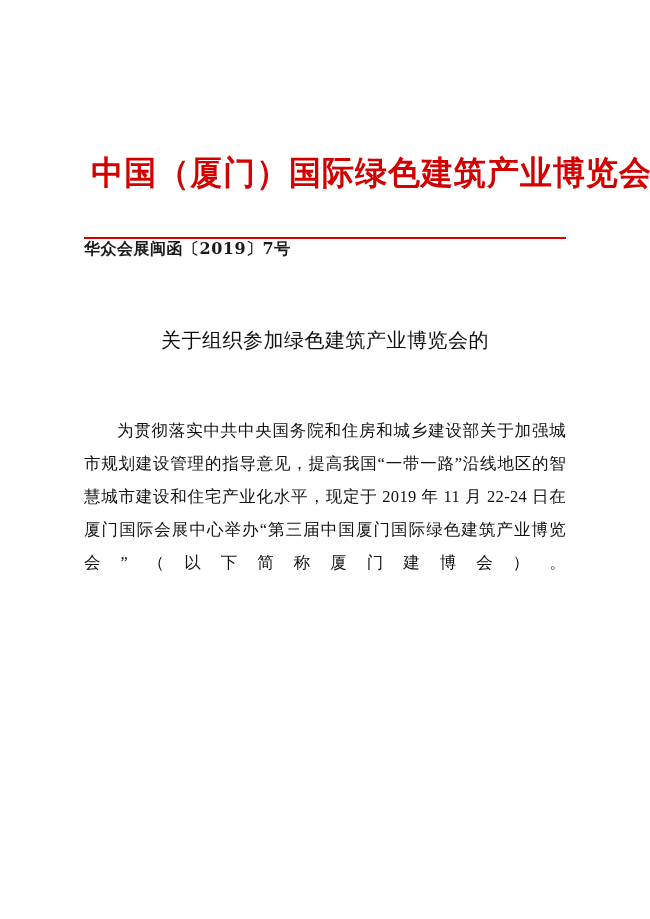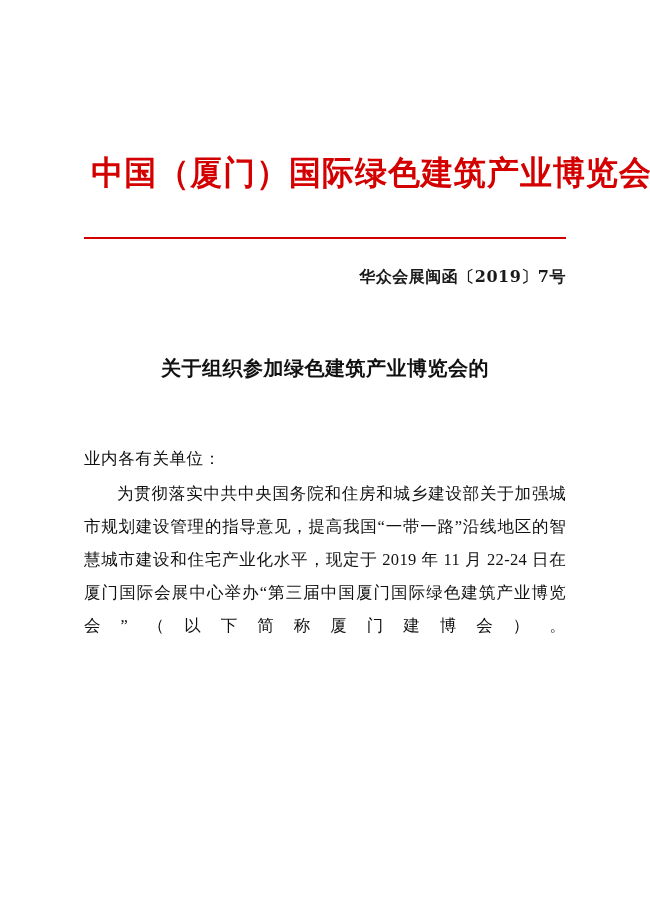--- a/index.html
+++ b/index.html
@@ -37,34 +37,33 @@
     white-space: nowrap;
     transform: scaleX(0.97);
   }
   .header-rule {
     margin-top: 44px;
     height: 2px;
     background: #d40000;
     width: 100%;
   }
   .doc-number {
-    margin-top: 28px;
-    text-align: right;
+    text-align: left;
     font-family: "DejaVu Serif", "Liberation Serif", serif;
     font-size: 16px;
     font-weight: 700;
     color: #1a1a1a;
     letter-spacing: 0.5px;
   }
   .doc-title {
     margin-top: 63px;
     text-align: center;
     font-family: "DejaVu Serif", "Liberation Serif", serif;
     font-size: 20px;
-    font-weight: 700;
+    font-weight: 400;
     line-height: 1.75;
     color: #111;
     letter-spacing: 0.5px;
   }
   .doc-title .line2 {
     display: block;
   }
   .body-block {
     margin-top: 56px;
   }
@@ -98,17 +97,16 @@
     <div class="header-rule"></div>
   </div>
 
   <div class="doc-number">华众会展闽函〔2019〕7号</div>
 
   <div class="doc-title">
     <span>关于组织参加绿色建筑产业博览会的</span>
   </div>
 
   <div class="body-block">
-    <div class="salutation">业内各有关单位：</div>
     <p class="para">为贯彻落实中共中央国务院和住房和城乡建设部关于加强城市规划建设管理的指导意见，提高我国“一带一路”沿线地区的智慧城市建设和住宅产业化水平，现定于 2019 年 11 月 22-24 日在厦门国际会展中心举办“第三届中国厦门国际绿色建筑产业博览会”（以下简称厦门建博会）。</p>
   </div>
 
 </div>
 
 </body></html>

